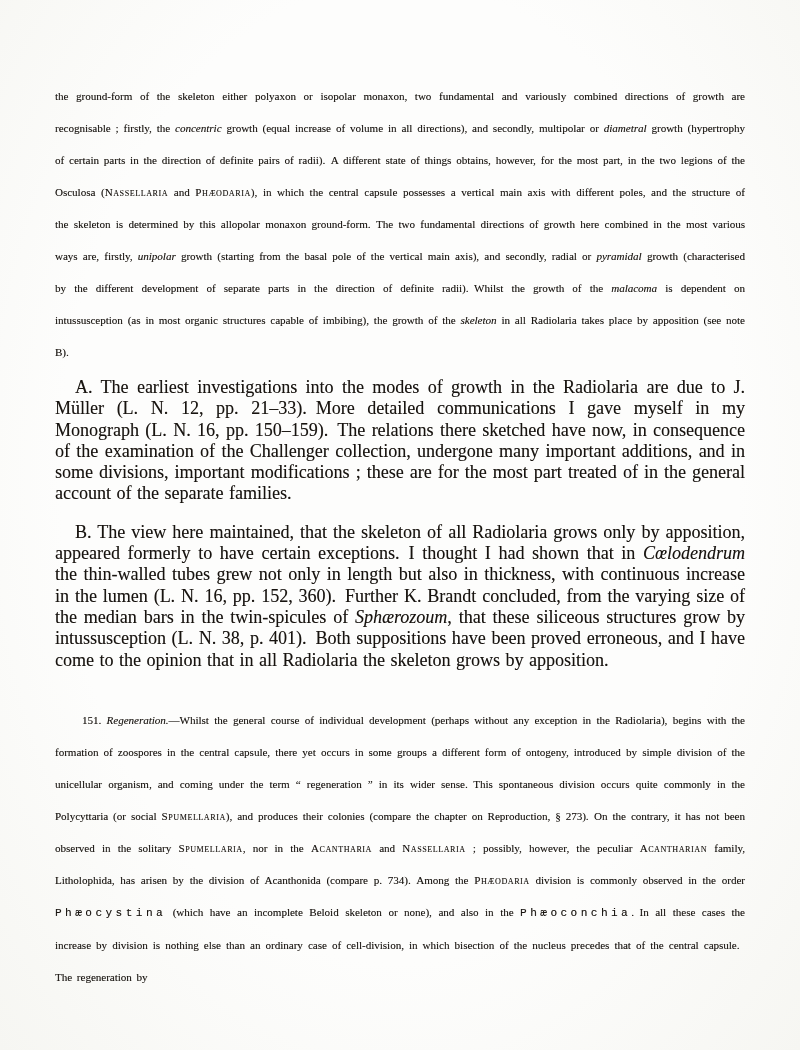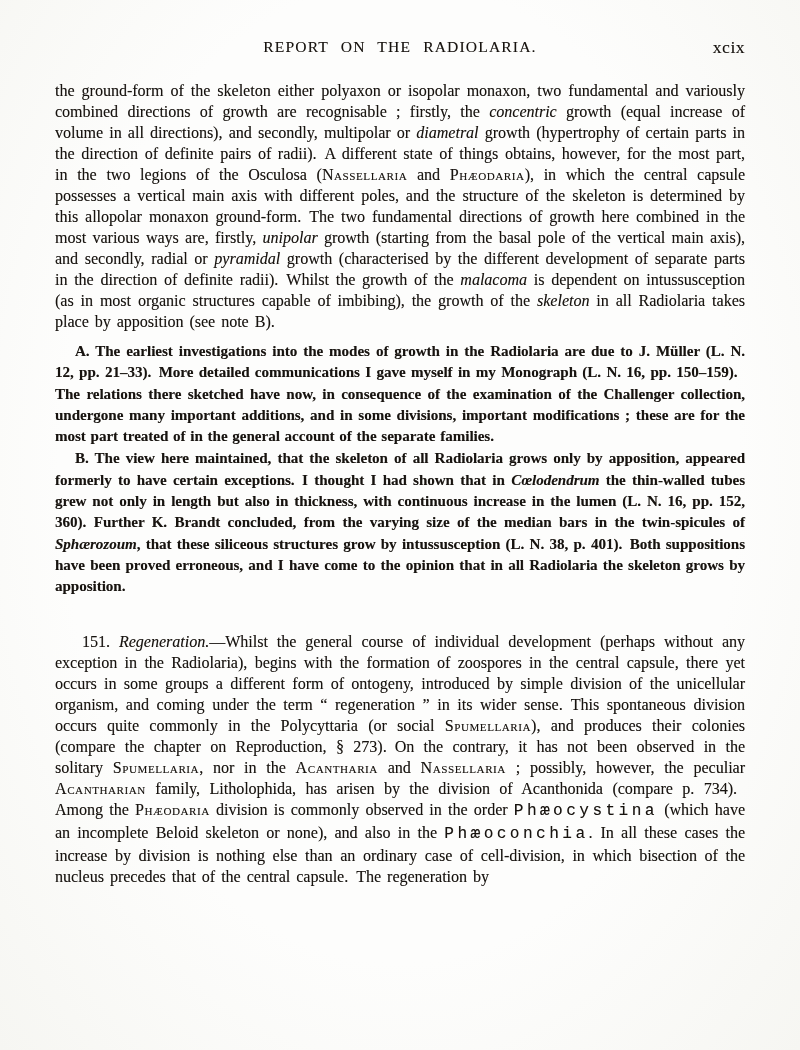--- a/index.html
+++ b/index.html
@@ -47,53 +47,48 @@
     position: absolute;
     top: 80px;
     left: 55px;
     right: 55px;
   }
   p {
     margin: 0;
     text-align: justify;
   }
   p.main {
-    font-size: 16px;
-    line-height: 21px;
+    font-size: 11px;
+    line-height: 32px;
     word-spacing: 2px;
   }
   p.note {
-    font-size: 15px;
+    font-size: 18px;
     line-height: 21.3px;
     word-spacing: 1px;
     text-indent: 20px;
-    font-weight: bold;
   }
   p.note-a { margin-top: 9px; }
-  p.note-b { margin-top: 1px; }
+  p.note-b { margin-top: 17px; }
   p.section {
     margin-top: 33px;
     text-indent: 27px;
   }
   .run-italic { font-style: italic; }
   .run-smallcaps {
     font-variant: small-caps;
     letter-spacing: 0.6px;
   }
   .run-spaced { letter-spacing: 3.5px; font-family: Liberation Mono, monospace; }
 </style>
 </head>
 <body>
 
 <div class="page ink">
 
-  <div class="header">
-    <span class="running-title">REPORT ON THE RADIOLARIA.</span>
-    <span class="page-number">xcix</span>
-  </div>
 
   <div class="text-block">
     <p class="main first"><span>the ground-form of the skeleton either polyaxon or isopolar monaxon, two fundamental and variously combined directions of growth are recognisable ; firstly, the </span><span class="run-italic">concentric</span><span> growth (equal increase of volume in all directions), and secondly, multipolar or </span><span class="run-italic">diametral</span><span> growth (hypertrophy of certain parts in the direction of definite pairs of radii). A different state of things obtains, however, for the most part, in the two legions of the Osculosa (</span><span class="run-smallcaps">Nassellaria</span><span> and </span><span class="run-smallcaps">Phæodaria</span><span>), in which the central capsule possesses a vertical main axis with different poles, and the structure of the skeleton is determined by this allopolar monaxon ground-form. The two fundamental directions of growth here combined in the most various ways are, firstly, </span><span class="run-italic">unipolar</span><span> growth (starting from the basal pole of the vertical main axis), and secondly, radial or </span><span class="run-italic">pyramidal</span><span> growth (characterised by the different development of separate parts in the direction of definite radii). Whilst the growth of the </span><span class="run-italic">malacoma</span><span> is dependent on intussusception (as in most organic structures capable of imbibing), the growth of the </span><span class="run-italic">skeleton</span><span> in all Radiolaria takes place by apposition (see note B).</span></p>
     <p class="note note-a"><span>A. The earliest investigations into the modes of growth in the Radiolaria are due to J. Müller (L. N. 12, pp. 21–33). More detailed communications I gave myself in my Monograph (L. N. 16, pp. 150–159). The relations there sketched have now, in consequence of the examination of the Challenger collection, undergone many important additions, and in some divisions, important modifications ; these are for the most part treated of in the general account of the separate families.</span></p>
     <p class="note note-b"><span>B. The view here maintained, that the skeleton of all Radiolaria grows only by apposition, appeared formerly to have certain exceptions. I thought I had shown that in </span><span class="run-italic">Cœlodendrum</span><span> the thin-walled tubes grew not only in length but also in thickness, with continuous increase in the lumen (L. N. 16, pp. 152, 360). Further K. Brandt concluded, from the varying size of the median bars in the twin-spicules of </span><span class="run-italic">Sphærozoum</span><span>, that these siliceous structures grow by intussusception (L. N. 38, p. 401). Both suppositions have been proved erroneous, and I have come to the opinion that in all Radiolaria the skeleton grows by apposition.</span></p>
     <p class="main section"><span>151. </span><span class="run-italic">Regeneration.</span><span>—Whilst the general course of individual development (perhaps without any exception in the Radiolaria), begins with the formation of zoospores in the central capsule, there yet occurs in some groups a different form of ontogeny, introduced by simple division of the unicellular organism, and coming under the term “ regeneration ” in its wider sense. This spontaneous division occurs quite commonly in the Polycyttaria (or social </span><span class="run-smallcaps">Spumellaria</span><span>), and produces their colonies (compare the chapter on Reproduction, § 273). On the contrary, it has not been observed in the solitary </span><span class="run-smallcaps">Spumellaria</span><span>, nor in the </span><span class="run-smallcaps">Acantharia</span><span> and </span><span class="run-smallcaps">Nassellaria</span><span> ; possibly, however, the peculiar </span><span class="run-smallcaps">Acantharian</span><span> family, Litholophida, has arisen by the division of Acanthonida (compare p. 734). Among the </span><span class="run-smallcaps">Phæodaria</span><span> division is commonly observed in the order </span><span class="run-spaced">Phæocystina</span><span> (which have an incomplete Beloid skeleton or none), and also in the </span><span class="run-spaced">Phæoconchia</span><span>. In all these cases the increase by division is nothing else than an ordinary case of cell-division, in which bisection of the nucleus precedes that of the central capsule. The regeneration by</span></p>
   </div>
 
 </div>
 

